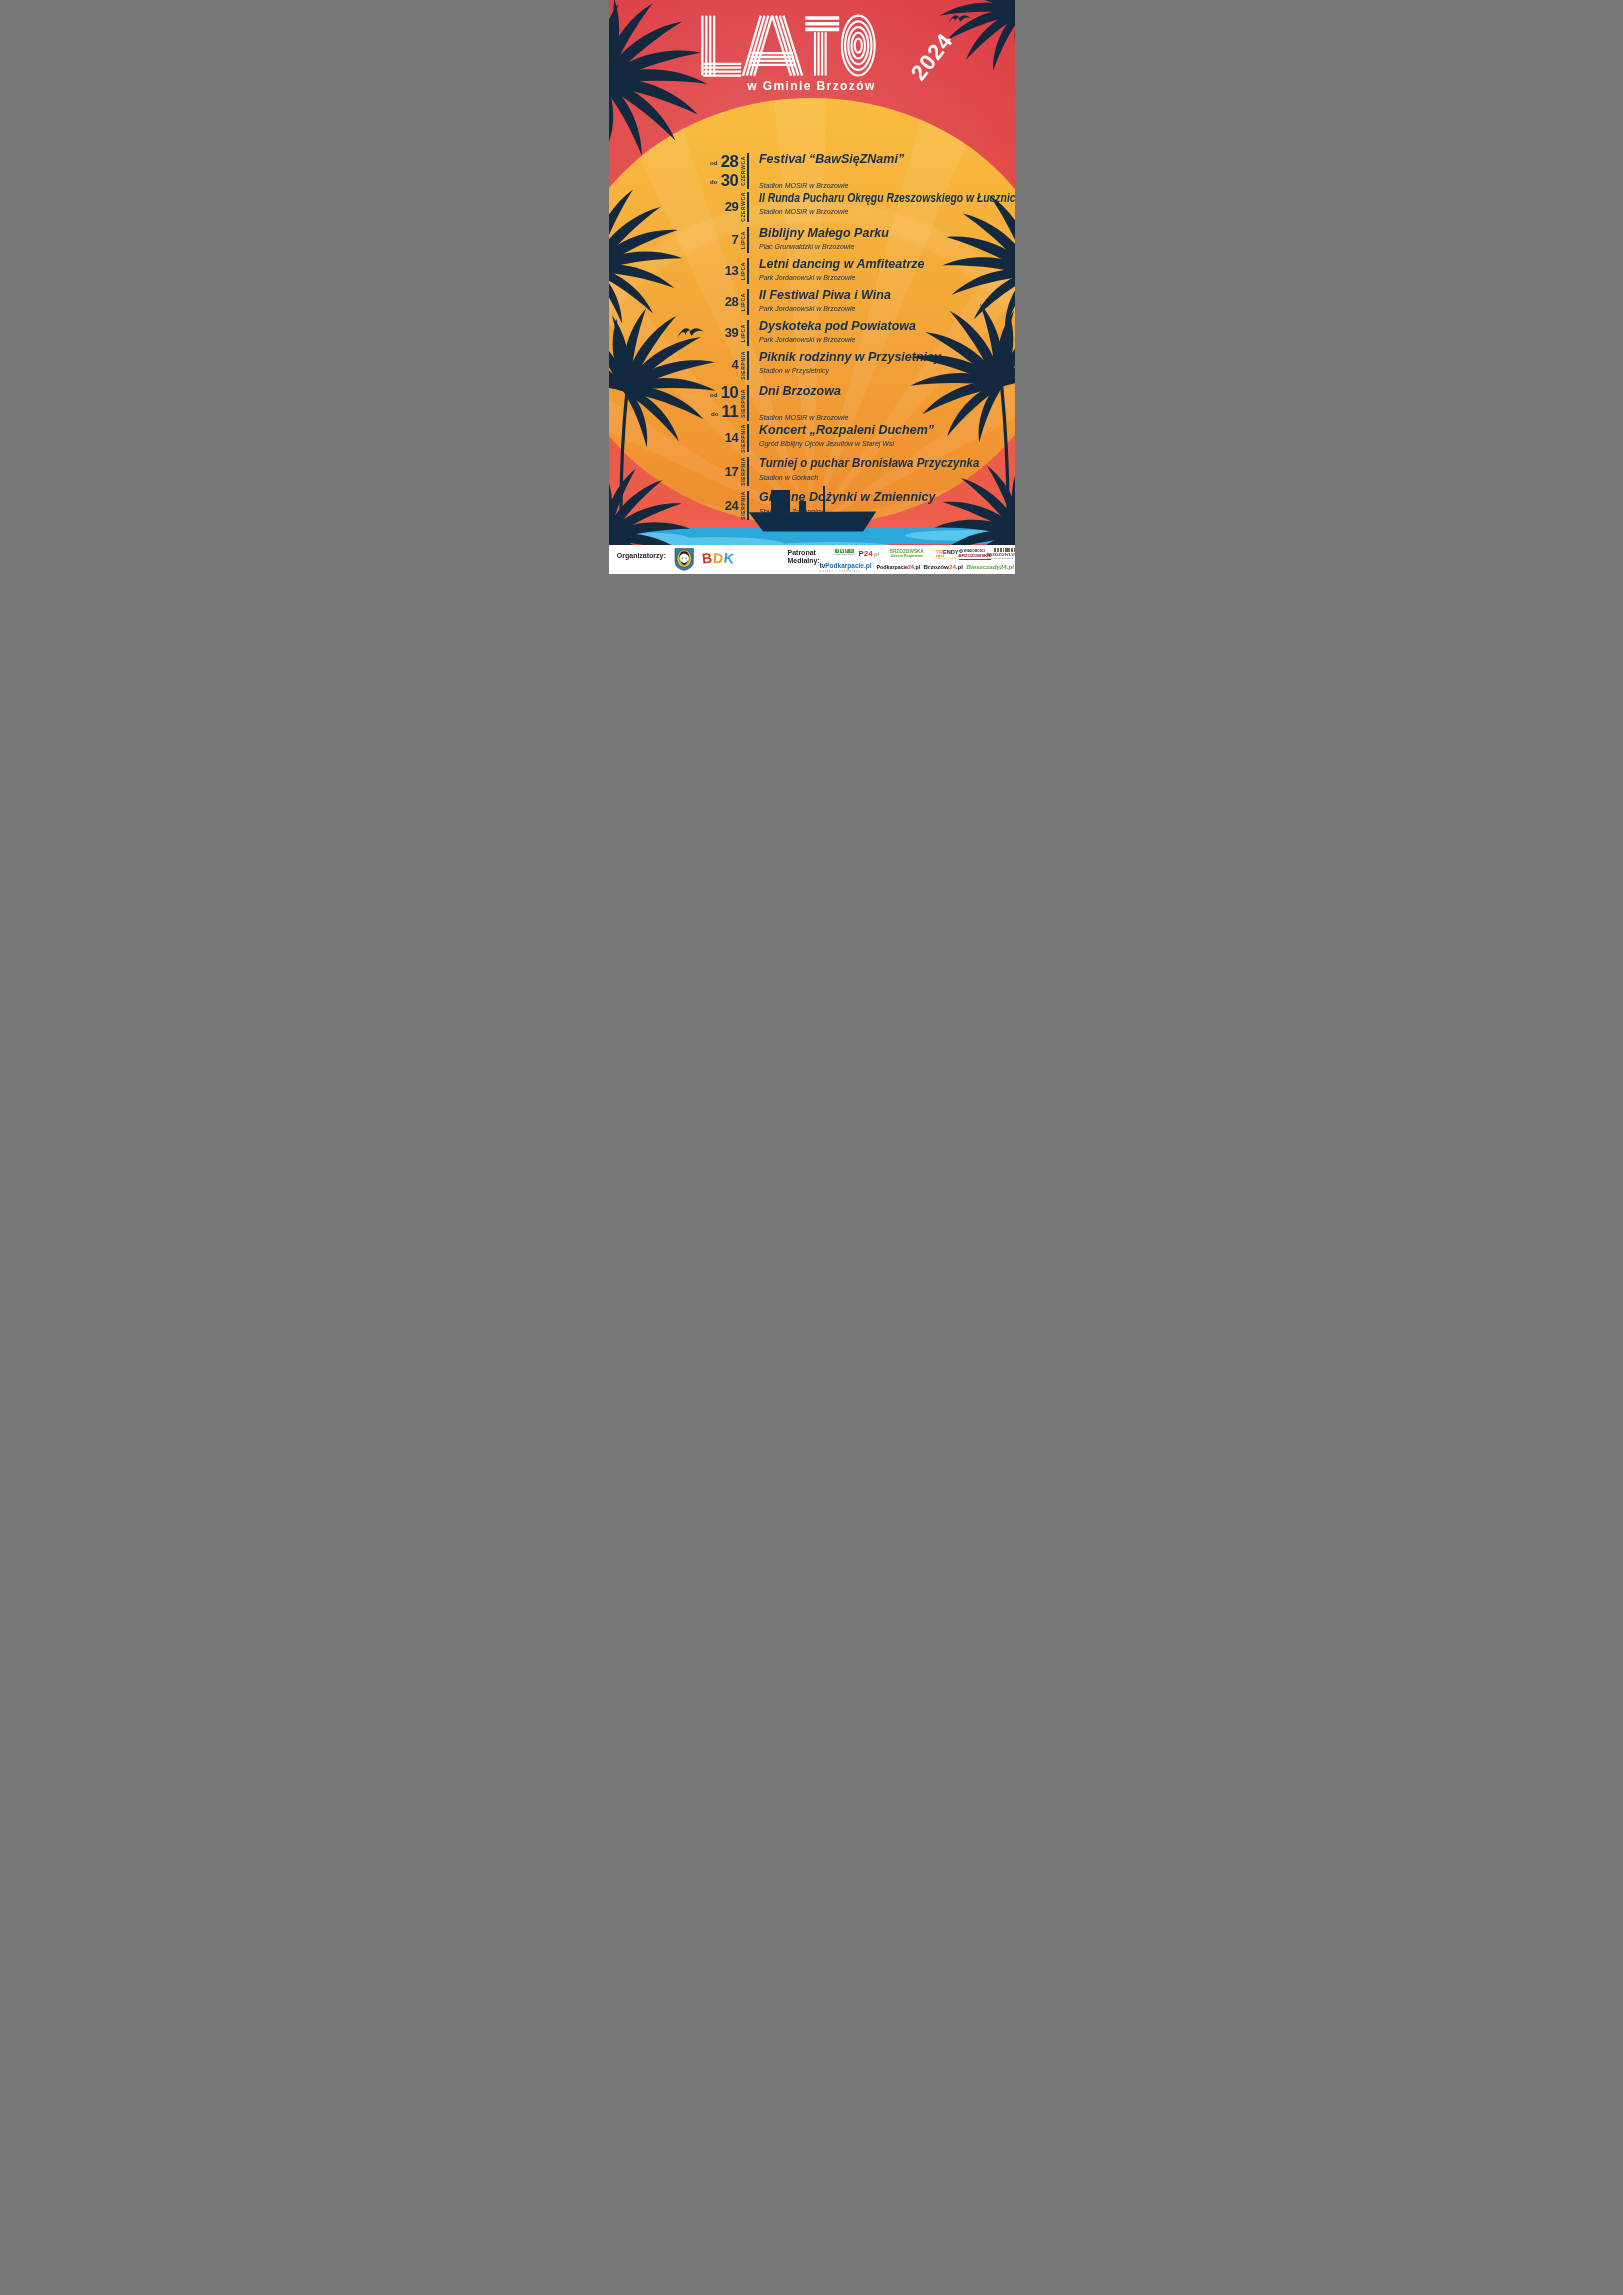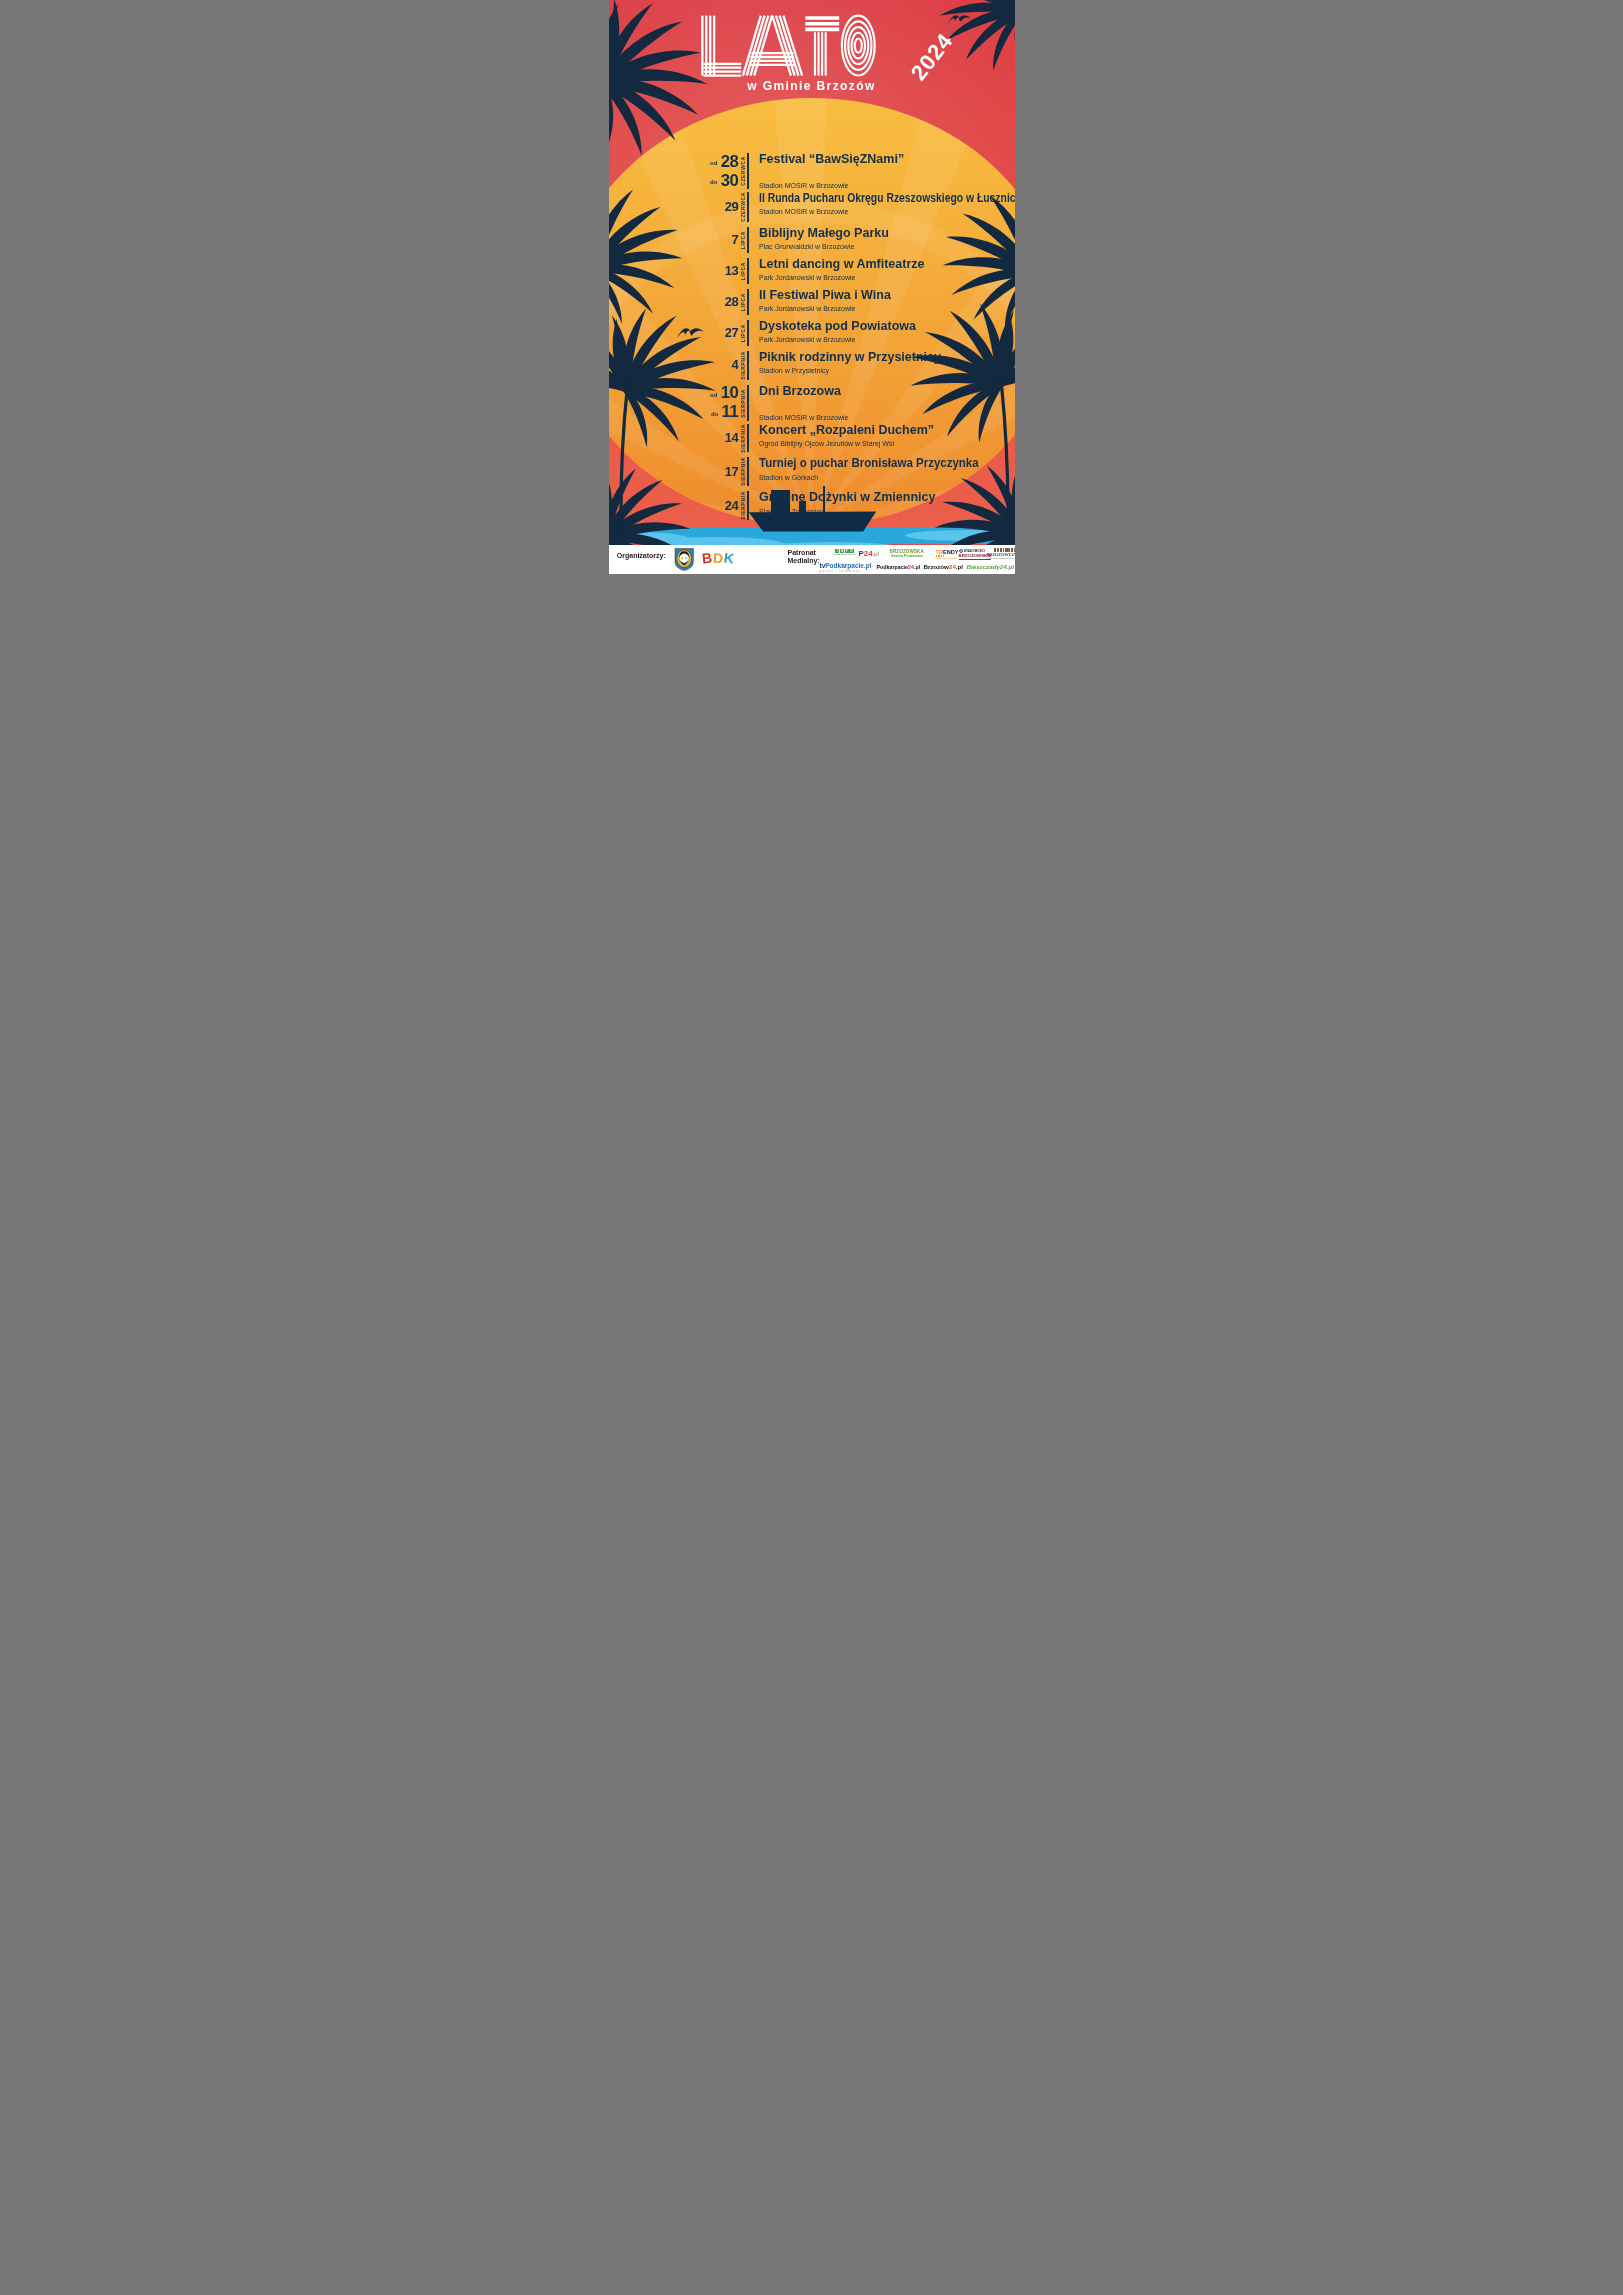--- a/index.html
+++ b/index.html
@@ -51,21 +51,21 @@
   .date{width:137px;display:flex;align-items:center;justify-content:flex-end;gap:2.3px;flex:none;}
   .daycol{display:flex;flex-direction:column;justify-content:space-between;align-items:flex-end;}
   .dayline{display:flex;align-items:flex-end;gap:3.2px;}
   .pfx{font-size:6px;font-weight:700;padding-bottom:3.2px;}
   .num{font-size:13px;line-height:.92;font-weight:700;letter-spacing:-0.5px;}
   .multi .num{font-size:16.7px;line-height:.95;}
   .multi .dayline+.dayline{margin-top:3.2px;}
   .month{writing-mode:vertical-rl;transform:rotate(180deg);font-size:4.9px;font-weight:700;
          letter-spacing:0.7px;display:flex;align-items:center;}
   .rule{width:1.9px;background:#12304a;margin-left:1.4px;margin-right:10.2px;flex:none;}
-  .body{display:flex;flex-direction:column;justify-content:flex-start;min-width:0;}
+  .body{display:flex;flex-direction:column;justify-content:flex-start;min-width:0;font-style:italic;}
   .multi .body{justify-content:space-between;}
   .etitle{font-size:12.5px;font-weight:700;line-height:1.05;white-space:nowrap;}
   .etitle.cond{transform:scaleX(.83);transform-origin:left center;}
   .etitle.cond2{transform:scaleX(.92);transform-origin:left center;}
   .eloc{font-size:7px;font-weight:500;margin-top:3.2px;}
   
   .footer{position:absolute;left:0;top:545px;width:406px;height:29px;background:#fff;z-index:6;color:#241c27;}
   .foot-label{position:absolute;font-size:7px;font-weight:600;line-height:1.25;}
   .org-label{left:8.3px;top:6.5px;}
   .pat-label{left:179px;top:3.7px;}
@@ -309,21 +309,21 @@
       </div>
       <div class="rule"></div>
       <div class="body">
         <div class="etitle">II Festiwal Piwa i Wina</div>
         <div class="eloc">Park Jordanowski w Brzozowie</div>
       </div>
     </div>
 
     <div class="event">
       <div class="date">
-        <span class="num">27</span>
+        <span class="num">39</span>
         <div class="month">LIPCA</div>
       </div>
       <div class="rule"></div>
       <div class="body">
         <div class="etitle">Dyskoteka pod Powiatowa</div>
         <div class="eloc">Park Jordanowski w Brzozowie</div>
       </div>
     </div>
 
     <div class="event">

